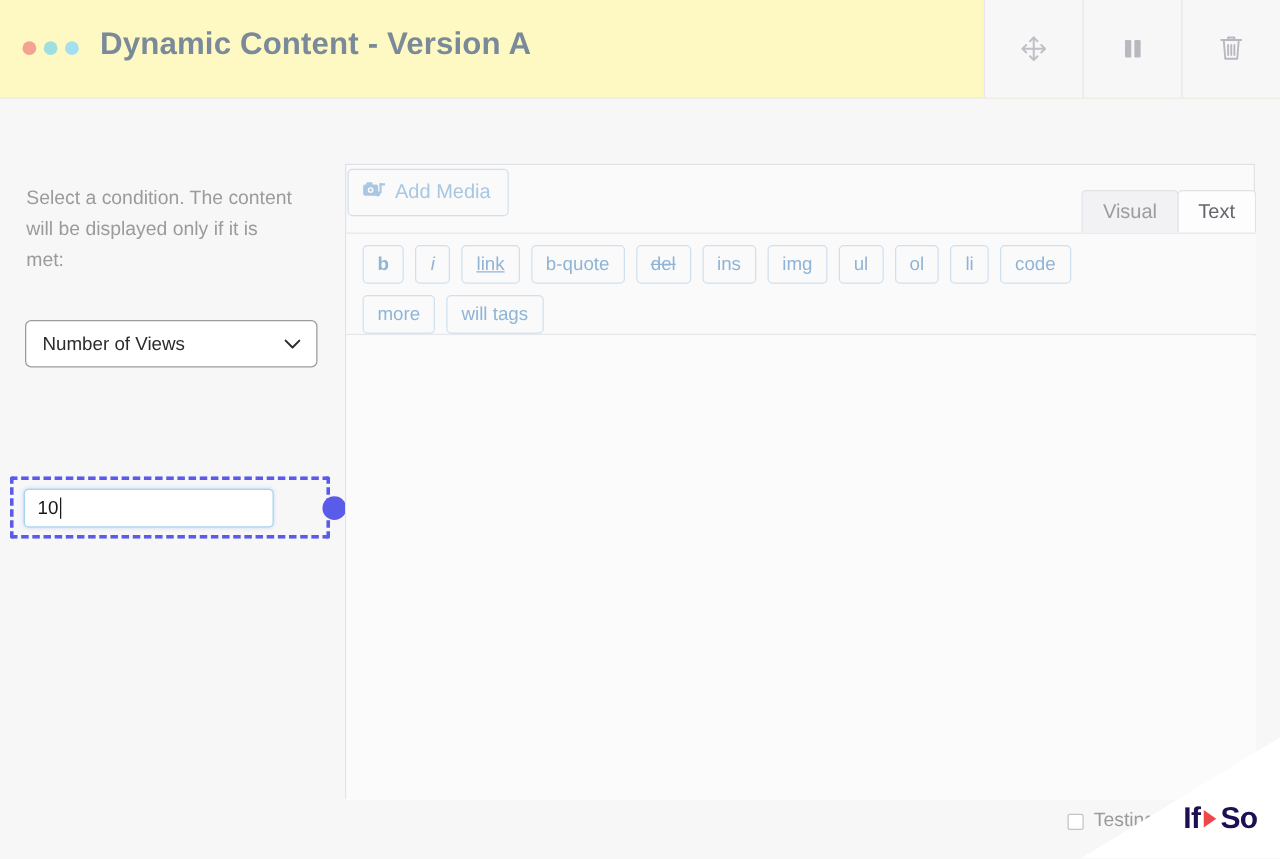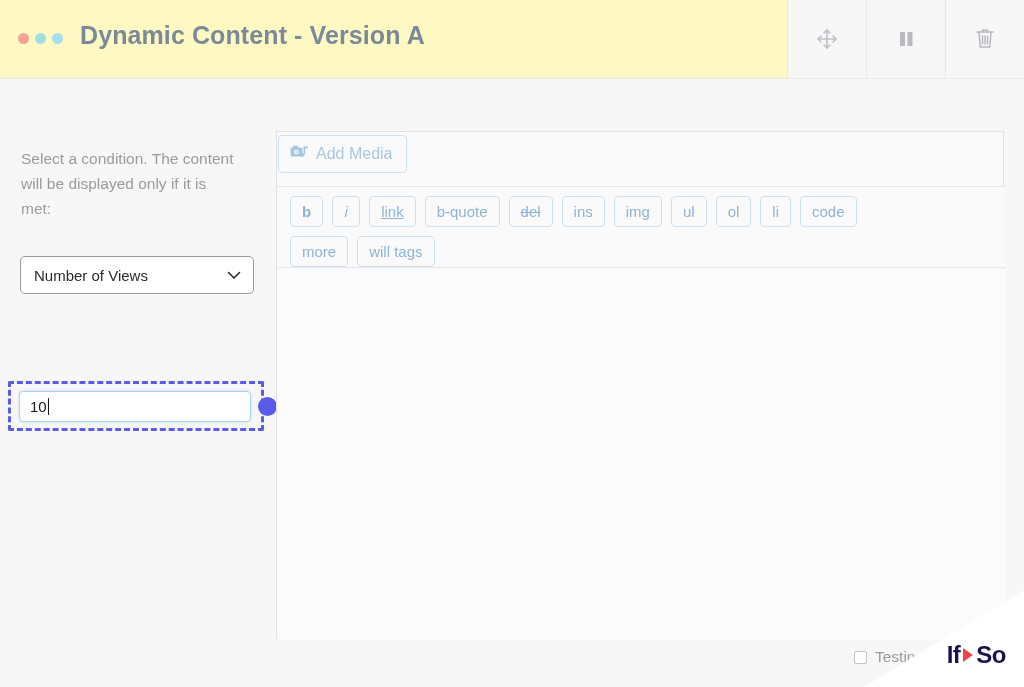--- a/index.html
+++ b/index.html
@@ -53,21 +53,21 @@
   .cond-select .sel-val { flex: 1; }
   .cond-select .chev { width: 18px; height: 18px; }
 
   
   .hl-frame {
     position: absolute; left: 8px; top: 302px; width: 256px; height: 50px;
     border: 3px dashed #5b5bea; border-radius: 2px;
     background: transparent;
   }
   .val-input {
-    position: absolute; left: 19px; top: 312px; width: 232px; height: 31px;
+    position: absolute; left: 19px; top: 312px; width: 200px; height: 31px;
     background: #fff; border: 1px solid #a9d4ef; border-radius: 4px;
     display: flex; align-items: center; padding: 0 10px;
     font-size: 15px; color: #1a1a1c;
     box-shadow: 0 0 3px rgba(120,170,220,.35);
   }
   .caret {
     display: inline-block; width: 1px; height: 17px; background: #1a1a1c;
     margin-left: 1px; vertical-align: -3px;
   }
   .conn-dot {
@@ -241,20 +241,24 @@
         <svg width="19" height="19" viewBox="0 0 19 19">
           <rect x="0.5" y="2.5" width="12" height="9" rx="1.6" fill="#a8c7e2"></rect>
           <rect x="3" y="0.8" width="5" height="2.2" rx="0.8" fill="#a8c7e2"></rect>
           <circle cx="6.5" cy="7" r="2.3" fill="#fafafb"></circle>
           <circle cx="6.5" cy="7" r="1.1" fill="#a8c7e2"></circle>
           <rect x="13.6" y="1.6" width="1.7" height="8" fill="#a8c7e2"></rect>
           <circle cx="12.2" cy="10" r="2.1" fill="#a8c7e2"></circle>
           <rect x="13.6" y="1.6" width="4.4" height="1.8" fill="#a8c7e2"></rect>
         </svg>
         <span>Add Media</span>
+      </div>
+      <div class="tabs">
+        <div class="tab inactive">Visual</div>
+        <div class="tab active">Text</div>
       </div>
     </div>
 
     <div class="qt-row">
       <div class="qt-wrap" id="qt-wrap">
           <div class="qt-btn bold">b</div>
           <div class="qt-btn ital">i</div>
           <div class="qt-btn undl">link</div>
           <div class="qt-btn ">b-quote</div>
           <div class="qt-btn strk">del</div>

